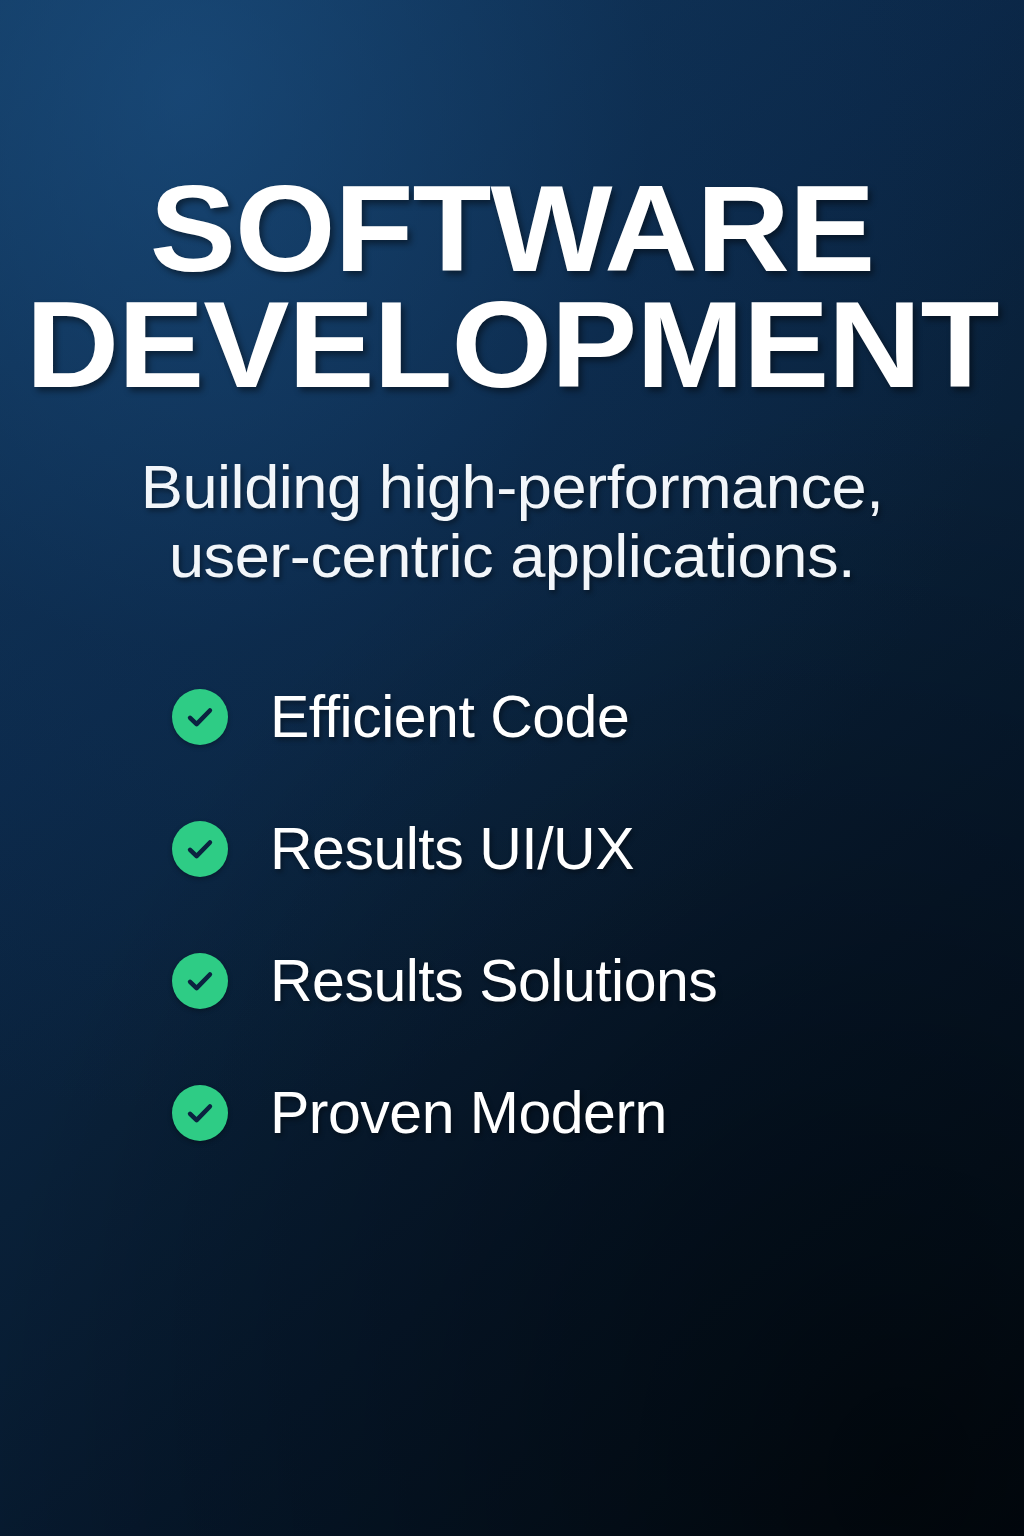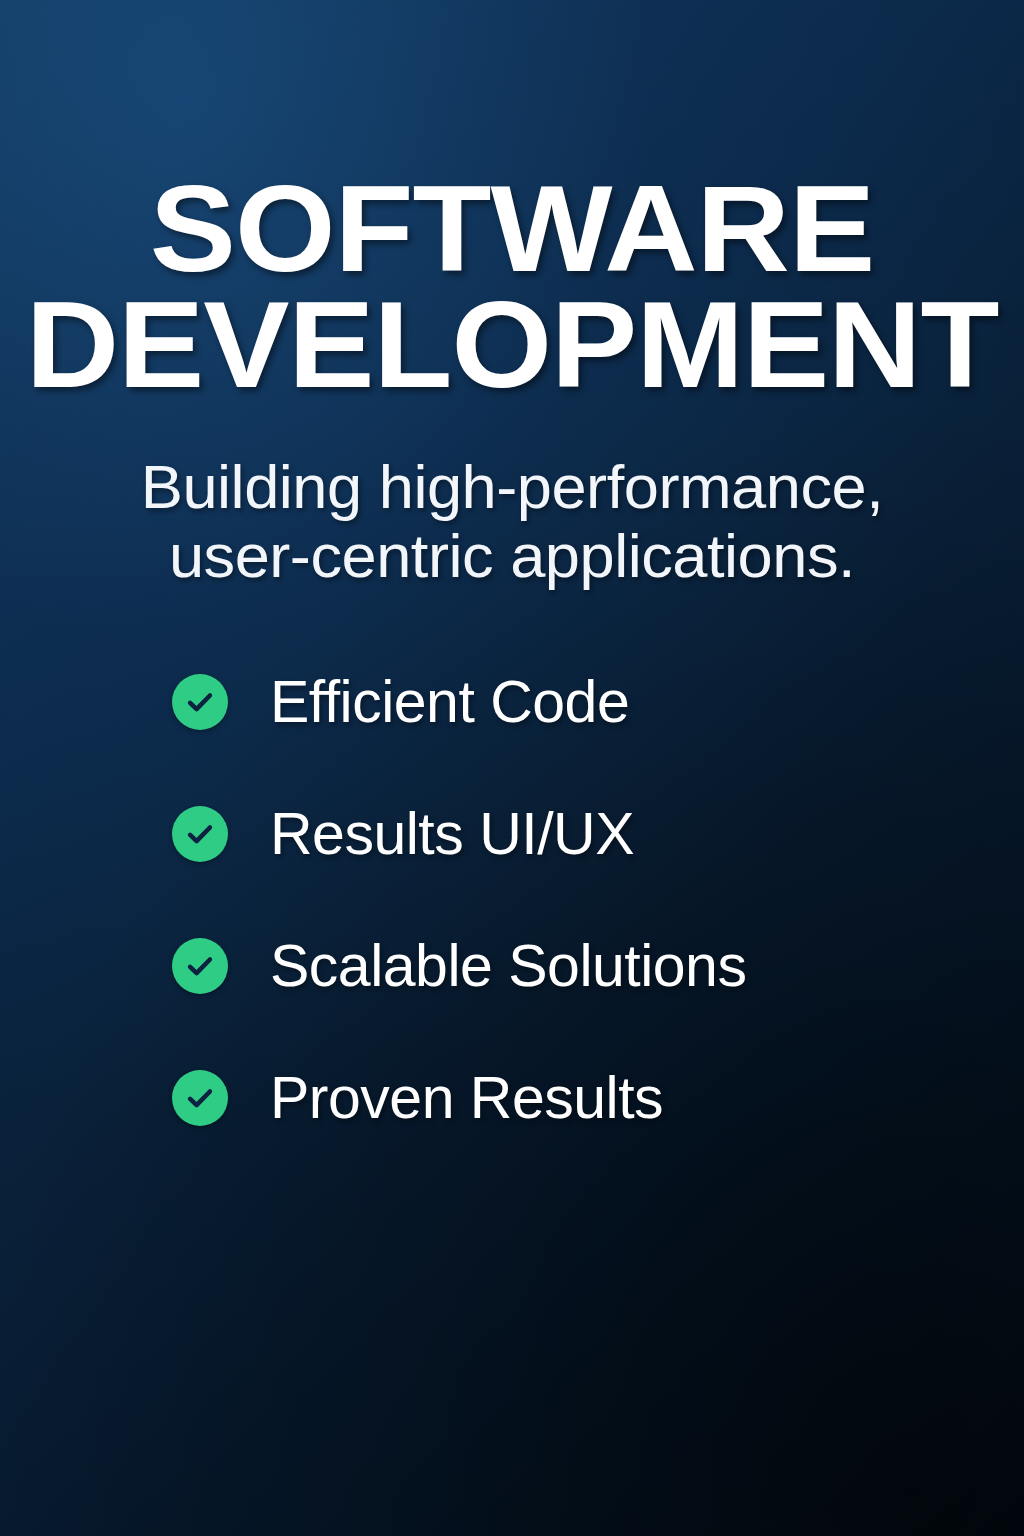--- a/index.html
+++ b/index.html
@@ -69,21 +69,21 @@
     line-height:1.12;
     letter-spacing:-0.5px;
     transform:scaleX(1.02);
     text-shadow:2px 3px 5px rgba(0,0,0,0.40);
     white-space:pre-line;
   }
 
   
   .feature-list {
     position:absolute;
-    top:673px;
+    top:688px;
     left:172px;
     width:780px;
     display:flex;
     flex-direction:column;
     gap:74px;
   }
 
   .feature-row {
     display:flex;
     align-items:center;
@@ -144,28 +144,28 @@
         </span>
         <span class="feature-label">Results UI/UX</span>
       </li>
 
       <li class="feature-row">
         <span class="check-icon">
           <svg width="34" height="34" viewBox="0 0 24 24" aria-hidden="true">
             <path d="M5 12.6 L9.6 17 L19 7.4" fill="none" stroke="#0b2240" stroke-width="3.2" stroke-linecap="round" stroke-linejoin="round"></path>
           </svg>
         </span>
-        <span class="feature-label">Scalable Solutions</span>
+        <span class="feature-label">Results Solutions</span>
       </li>
 
       <li class="feature-row">
         <span class="check-icon">
           <svg width="34" height="34" viewBox="0 0 24 24" aria-hidden="true">
             <path d="M5 12.6 L9.6 17 L19 7.4" fill="none" stroke="#0b2240" stroke-width="3.2" stroke-linecap="round" stroke-linejoin="round"></path>
           </svg>
         </span>
-        <span class="feature-label">Proven Results</span>
+        <span class="feature-label">Proven Modern</span>
       </li>
 
     </ul>
 
   </div>
 </div>
 
 </body></html>

